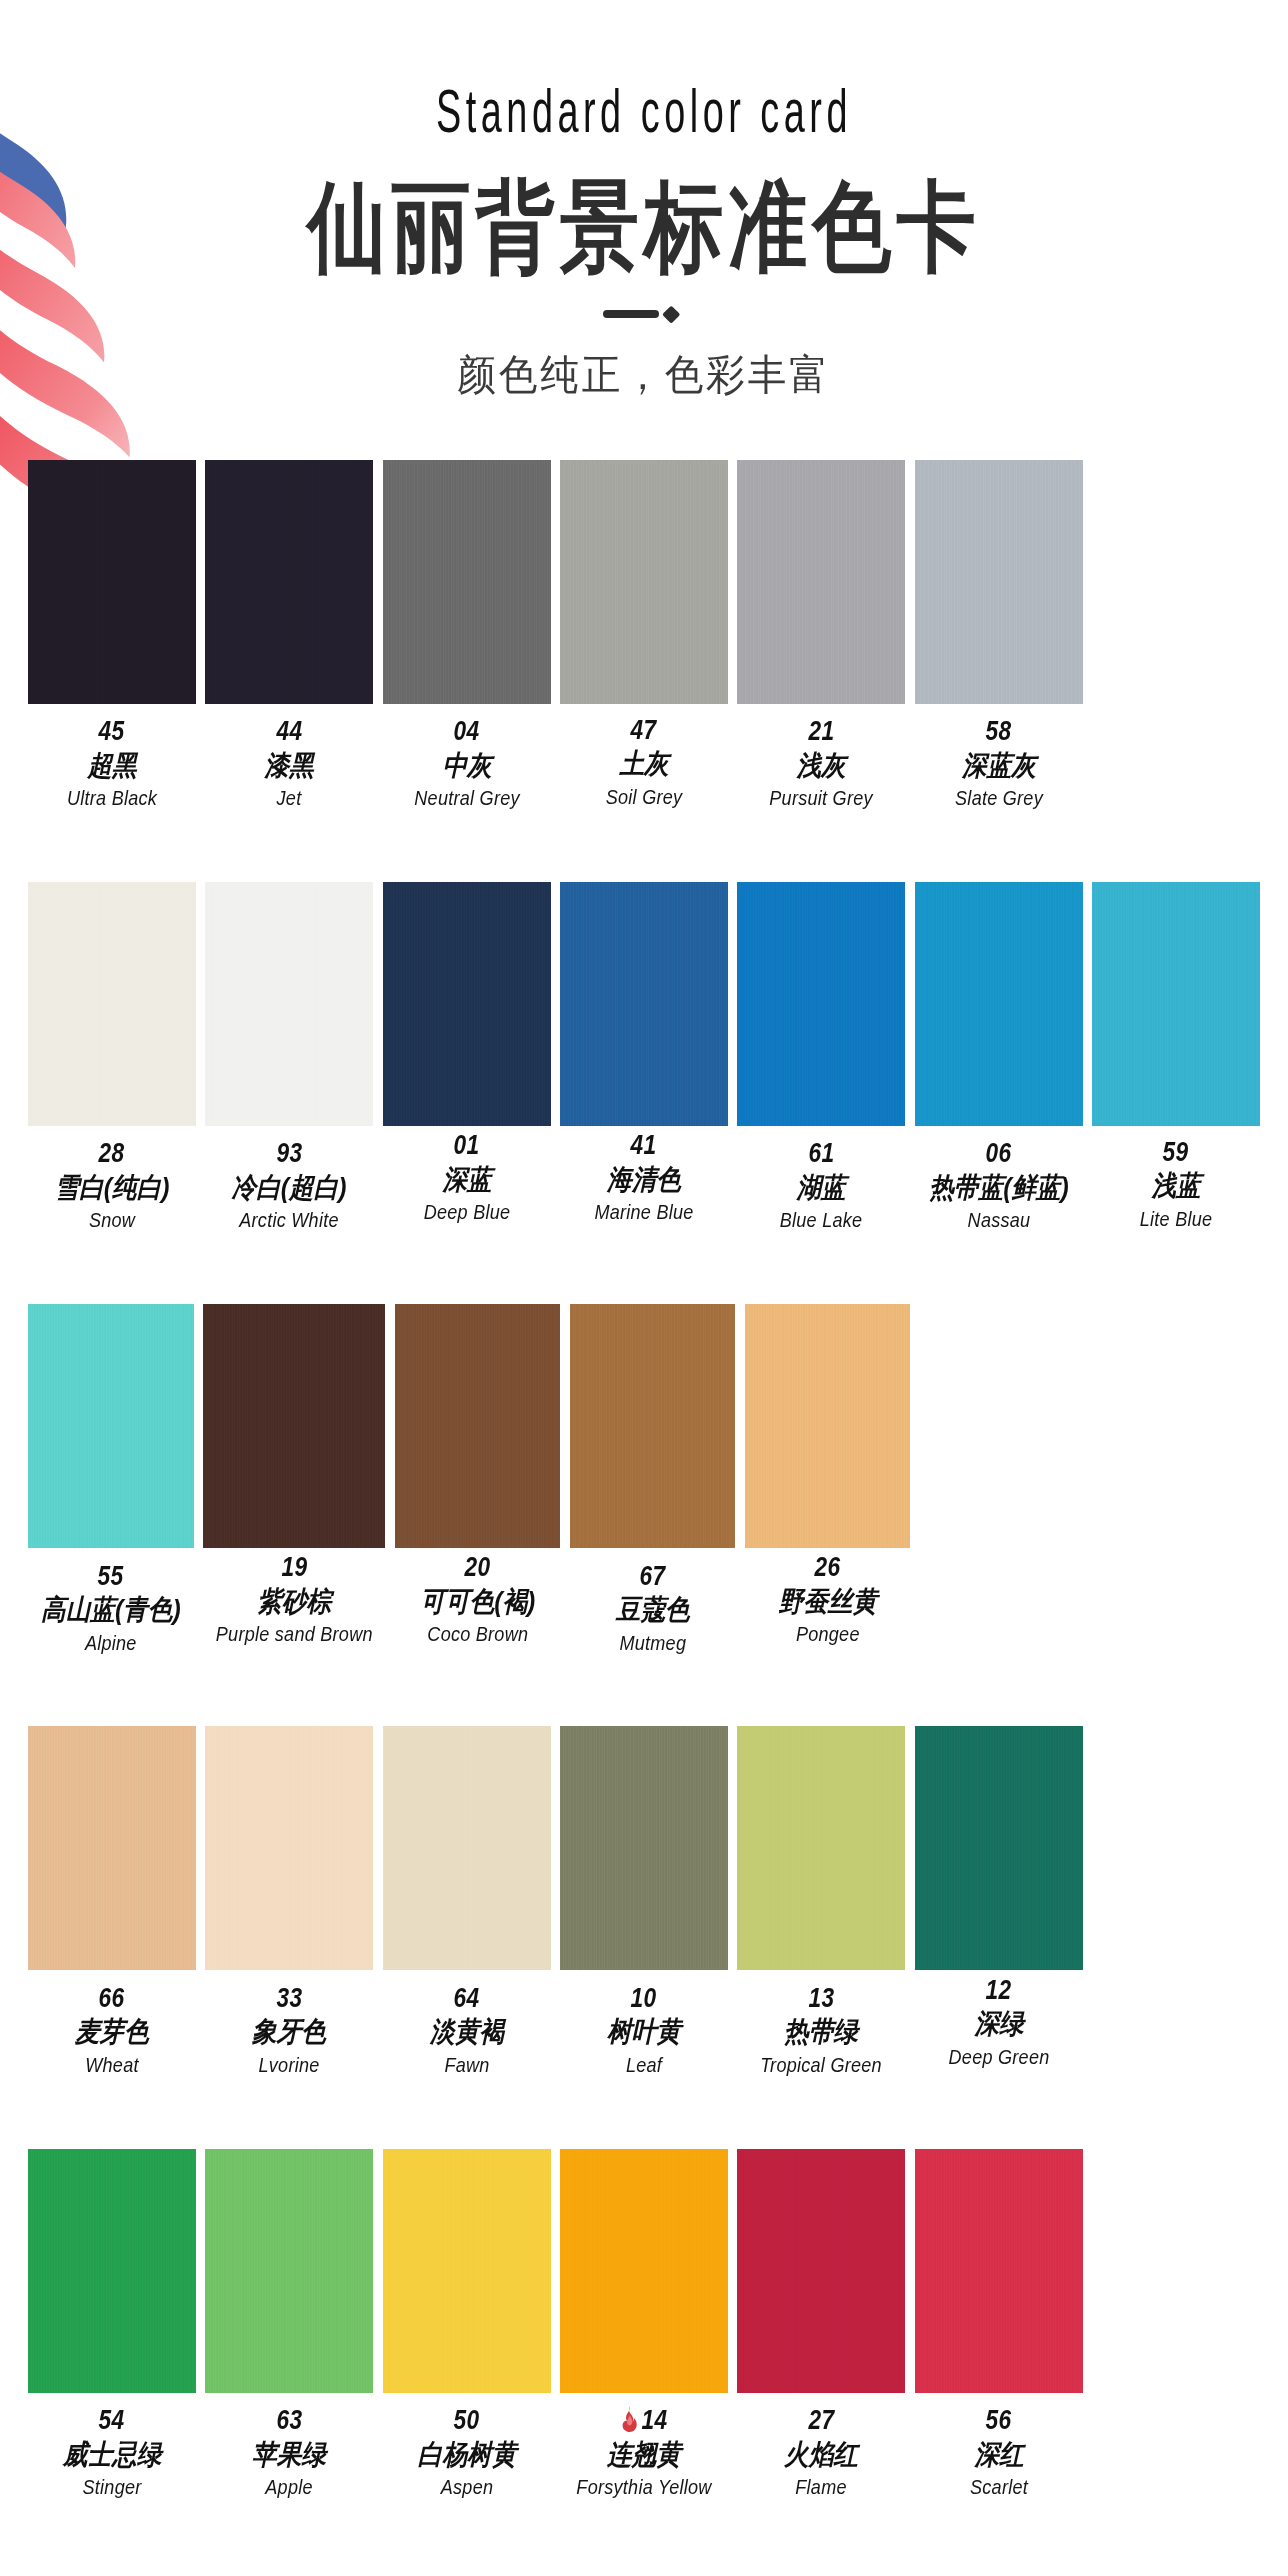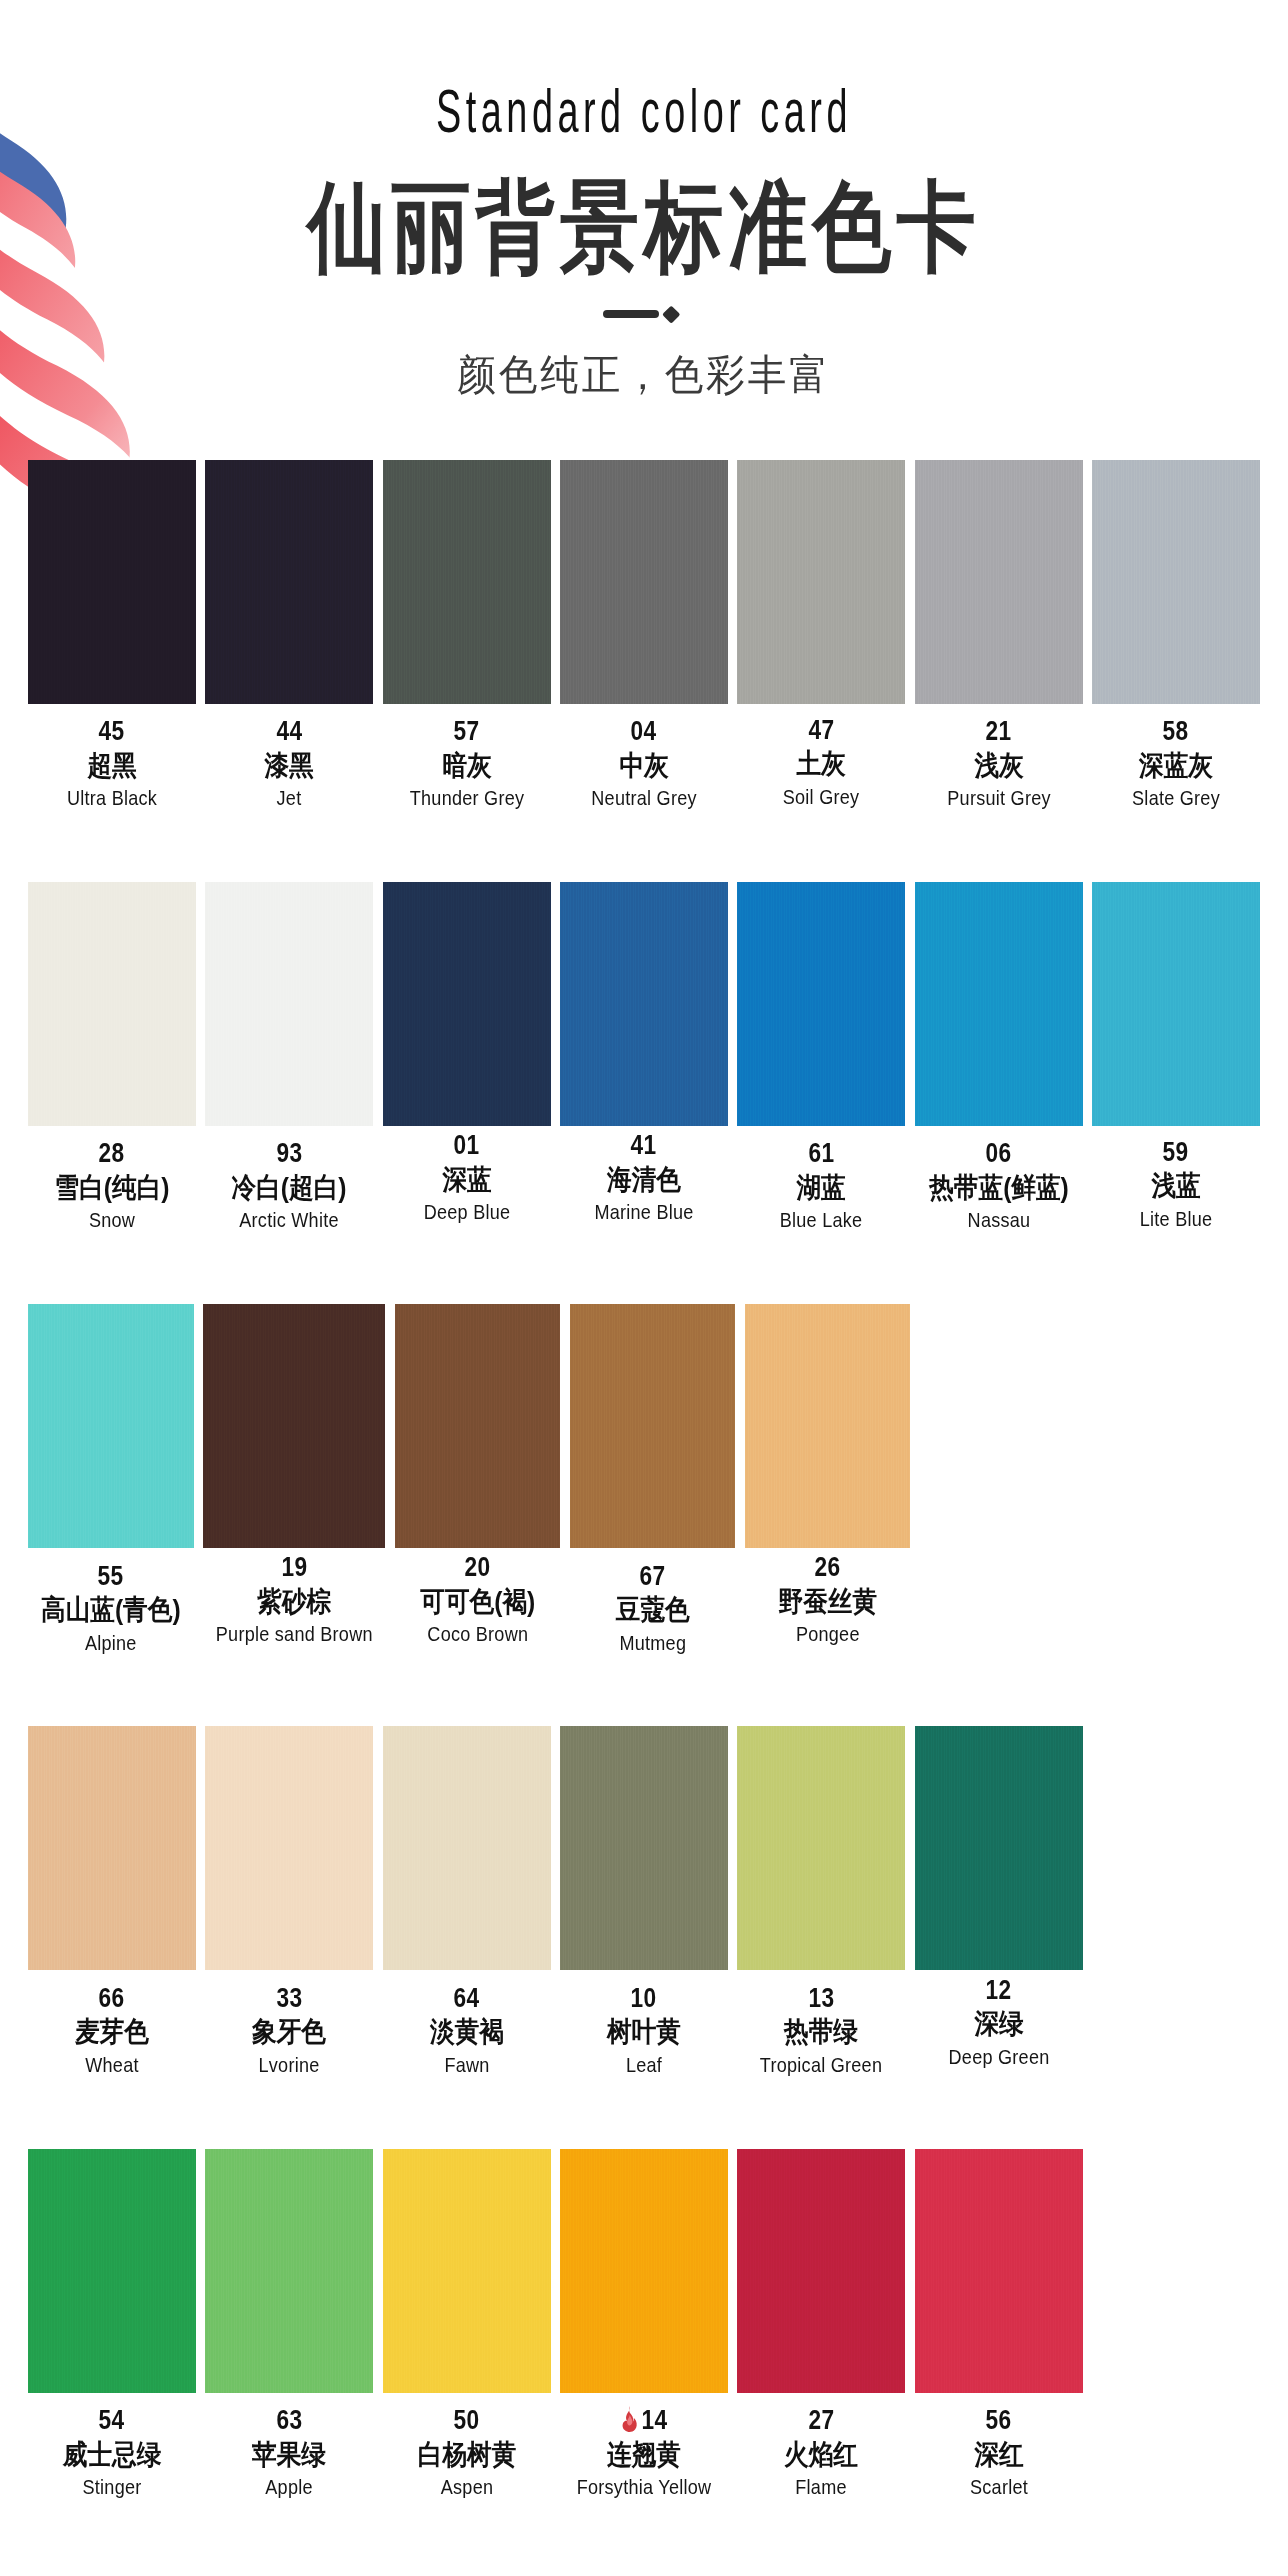--- a/index.html
+++ b/index.html
@@ -85,20 +85,21 @@
   
   .grid {
     position: relative;
     z-index: 2;
     margin-top: 57px;
     padding: 0 28px;
     display: grid;
     grid-template-columns: repeat(7, 1fr);
     column-gap: 9.3px;
     row-gap: 0;
+    font-style: italic;
   }
   .cell {
     display: flex;
     flex-direction: column;
     align-items: center;
   }
   .swatch {
     width: 100%;
     height: 244px;
     background-size: 100% 100%;
@@ -219,28 +220,20 @@
       </div>
       <div class="cell">
         <div class="swatch" style="background: rgb(36, 31, 46);"></div>
         <div class="labels">
           <div><span class="code">44</span></div>
           <div class="name-cn">漆黑</div>
           <div class="name-en">Jet</div>
         </div>
       </div>
       <div class="cell">
-        <div class="swatch" style="background: rgb(78, 86, 80);"></div>
-        <div class="labels">
-          <div><span class="code">57</span></div>
-          <div class="name-cn">暗灰</div>
-          <div class="name-en">Thunder Grey</div>
-        </div>
-      </div>
-      <div class="cell">
         <div class="swatch" style="background: rgb(107, 107, 107);"></div>
         <div class="labels">
           <div><span class="code">04</span></div>
           <div class="name-cn">中灰</div>
           <div class="name-en">Neutral Grey</div>
         </div>
       </div>
       <div class="cell">
         <div class="swatch" style="background: rgb(167, 167, 162);"></div>
         <div class="labels nudge-down">

